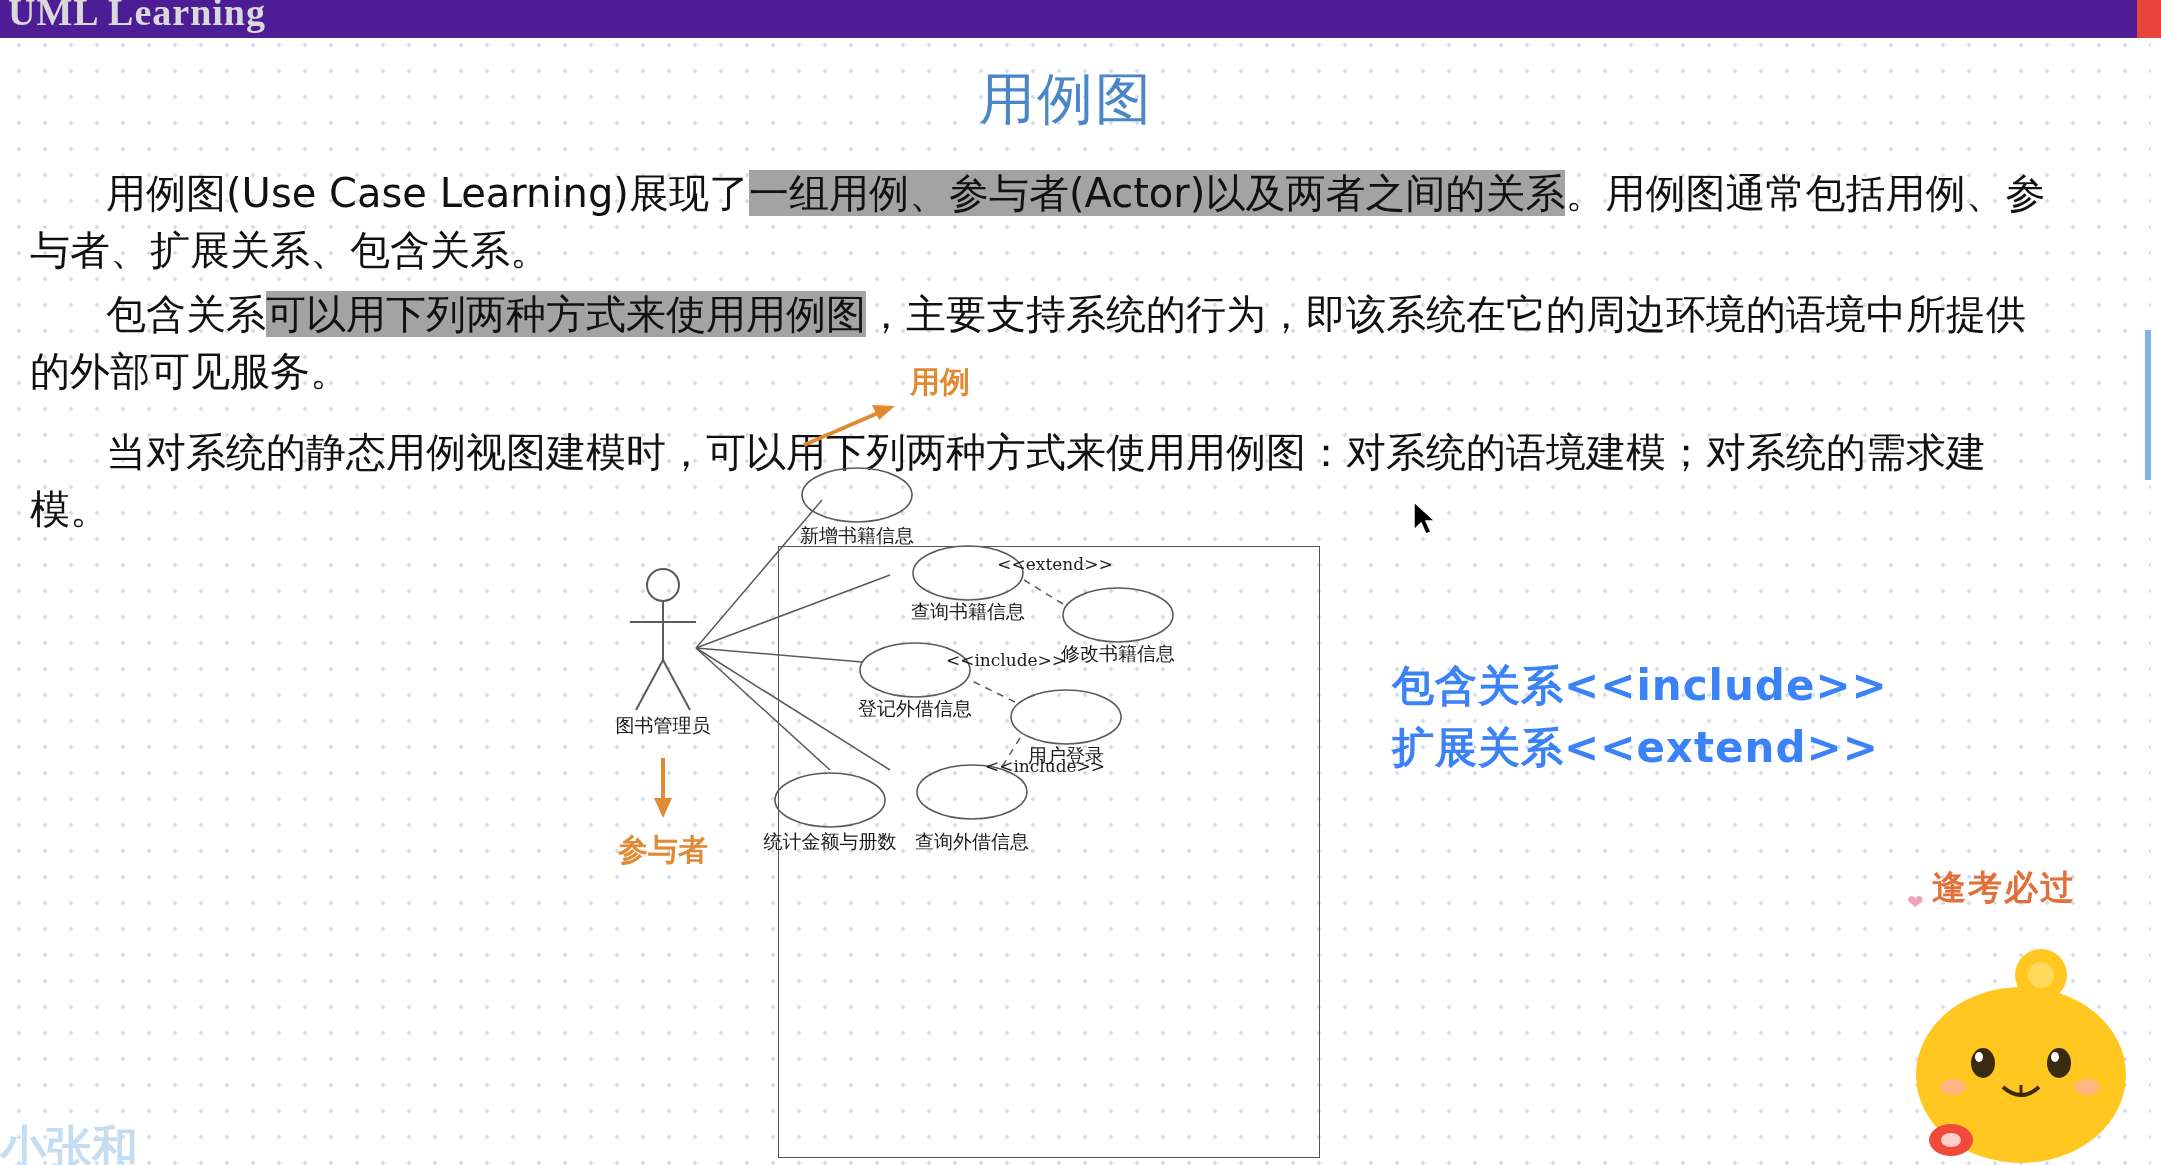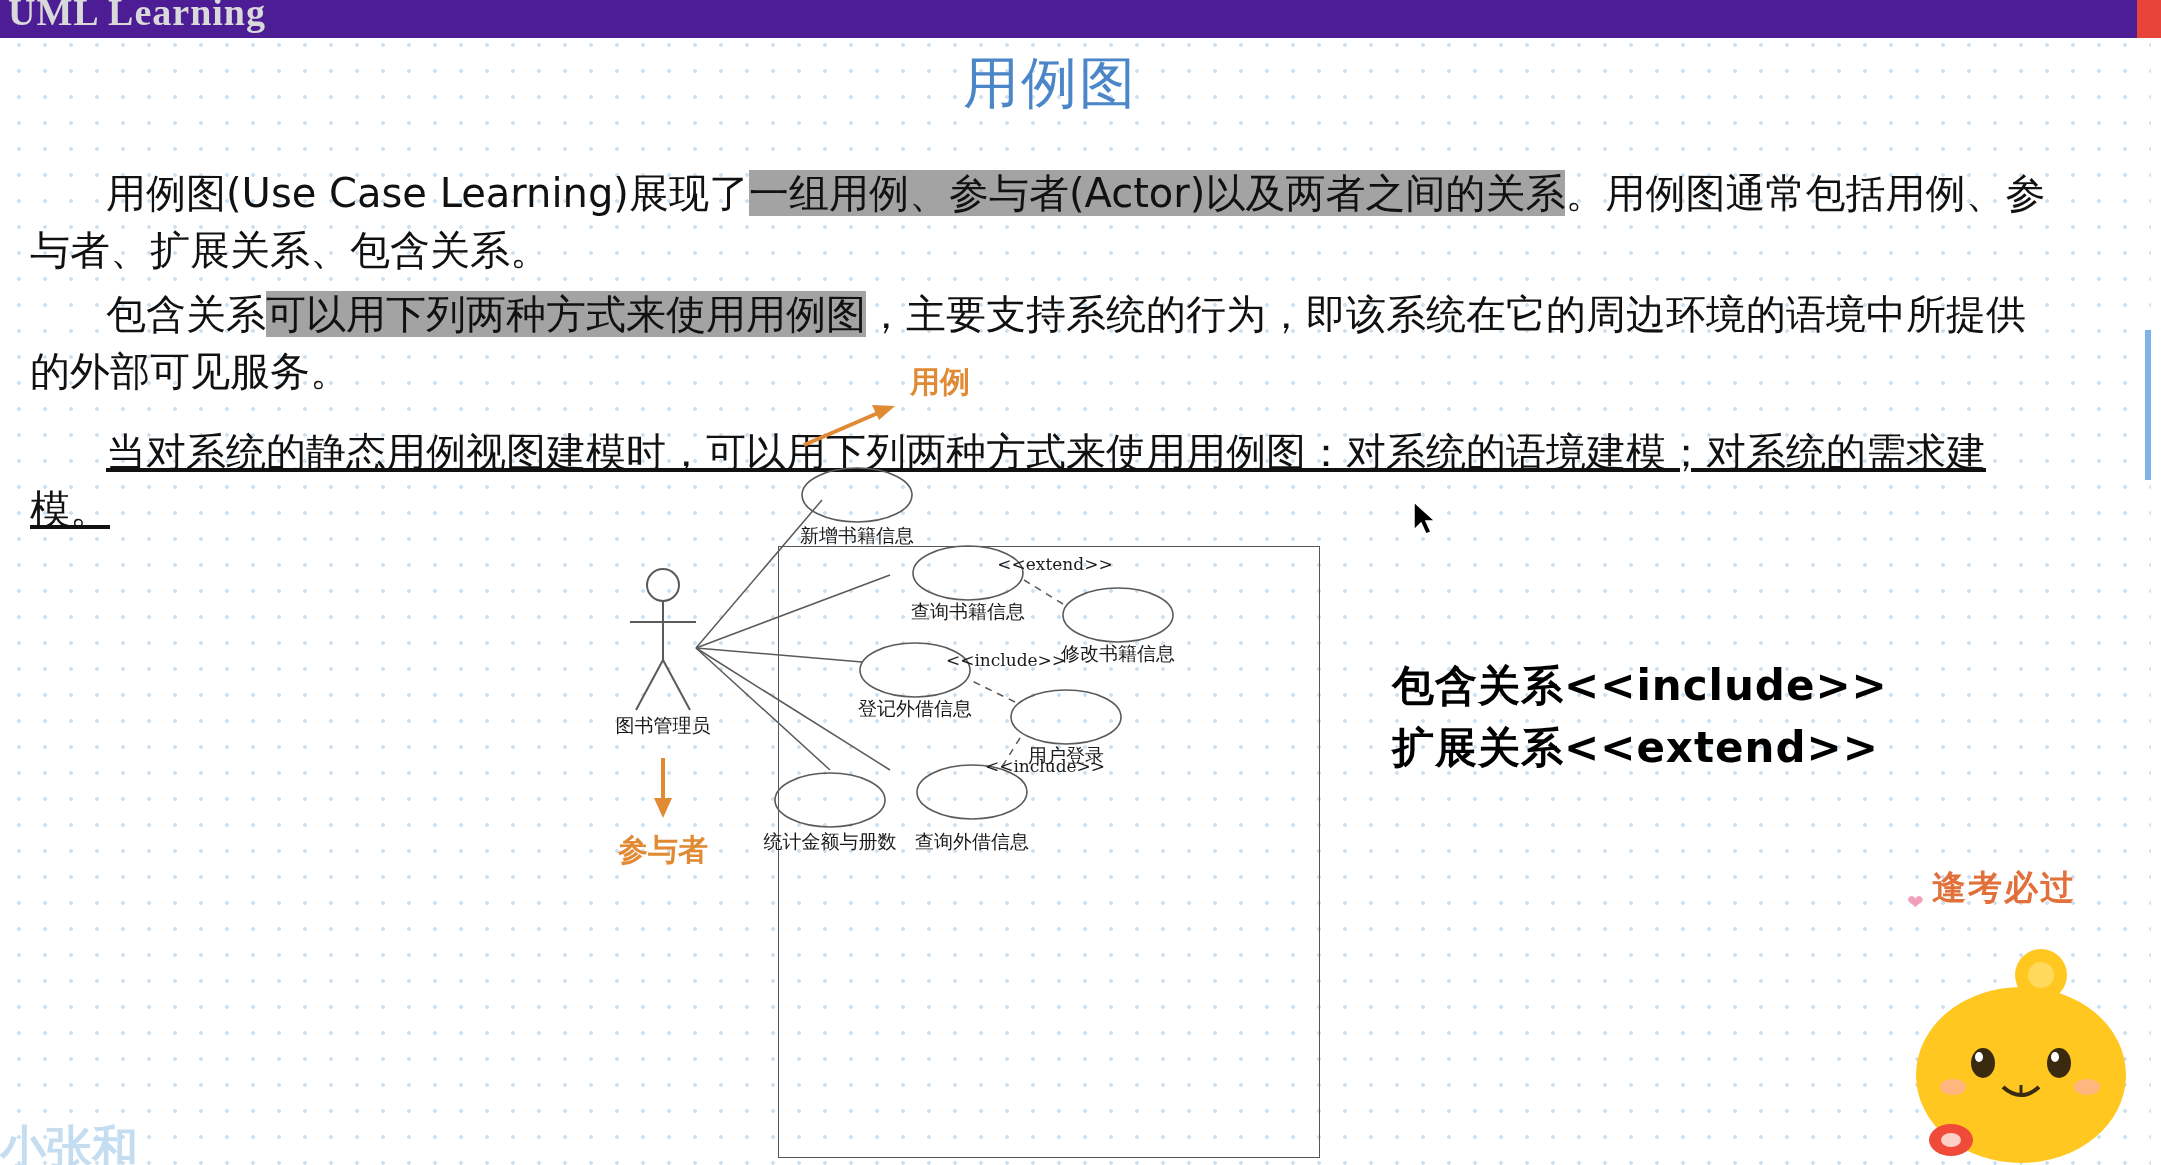--- a/index.html
+++ b/index.html
@@ -40,36 +40,36 @@
     position:absolute;right:10px;top:330px;width:6px;height:150px;background:#7fb3e8;
   }
 
   h1.title{
     position:absolute;left:0;top:46px;width:2100px;
     text-align:center;
     font-size:56px;
     color:#4a86c8;
     font-family:"DejaVu Sans", sans-serif;
     font-weight:normal;
-    margin:0;
+    margin:16px;
     letter-spacing:2px;
   }
 
   .para{
     position:absolute;
     left:30px;
     width:2030px;
     font-size:40px;
     line-height:57px;
     color:#111111;
     font-family:"DejaVu Sans", sans-serif;
   }
   #para1{top:165px;}
   #para2{top:286px;}
-  #para3{top:424px;text-decoration:underline;}
+  #para3{top:424px;}
   .indent{display:inline-block;width:76px;}
   .hl{background:#a3a3a3;}
 
   
   .diagram-box{
     position:absolute;left:778px;top:546px;width:540px;height:610px;
     border:1.5px solid #555;
     background:transparent;
   }
   svg.uml{
@@ -82,21 +82,21 @@
   .assoc{stroke:#5a5a5a;stroke-width:1.5;fill:none;}
   .dashed{stroke:#5a5a5a;stroke-width:1.5;fill:none;stroke-dasharray:7 6;}
   .actor-line{stroke:#5a5a5a;stroke-width:2;fill:none;}
   .actor-head{fill:none;stroke:#5a5a5a;stroke-width:2;}
   .annot{font-family:"DejaVu Sans", sans-serif;font-size:30px;fill:#e08a33;font-weight:bold;text-anchor:middle;}
   .arrow-orange{stroke:#e08a33;stroke-width:4;fill:none;}
 
   .red-note{
     position:absolute;left:1392px;top:655px;
     font-family:"DejaVu Sans", sans-serif;
-    font-size:42px;font-weight:bold;color:#000000;
+    font-size:42px;font-weight:bold;color:#3b82f6;
     line-height:62px;
     letter-spacing:1px;
   }
 
   
   .slogan{
     position:absolute;right:85px;top:865px;
     font-family:Liberation Mono, monospace;
     font-size:34px;font-weight:bold;color:#e2703a;
     letter-spacing:2px;

